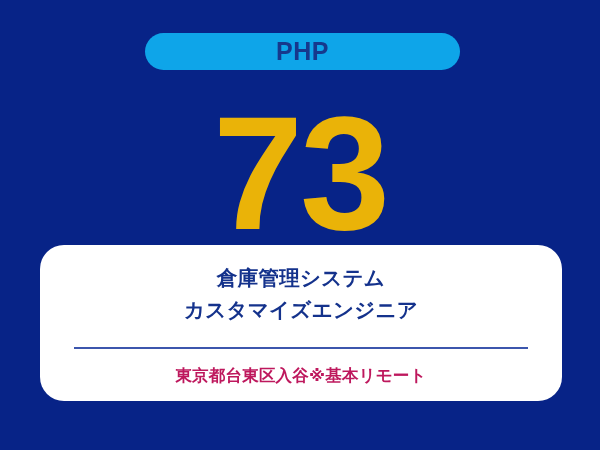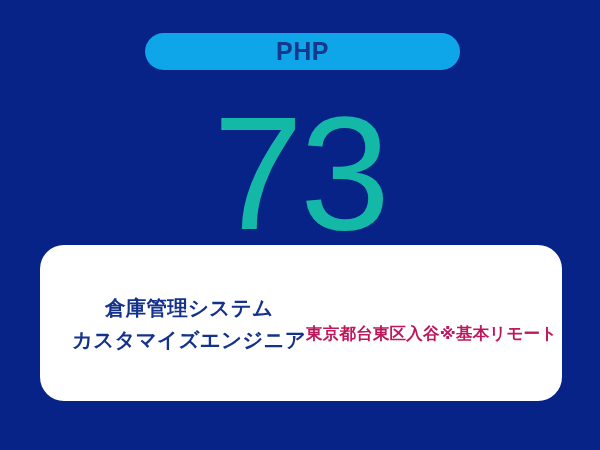--- a/index.html
+++ b/index.html
@@ -47,22 +47,22 @@
     left: 0;
     top: 96px;
     width: 600px;
     height: 140px;
     display: flex;
     align-items: flex-end;
     justify-content: center;
   }
   #price-amount {
     font-size: 162px;
-    font-weight: normal;
-    color: #14b8a6;
+    font-weight: bold;
+    color: #eab308;
     line-height: 0.78;
     letter-spacing: -3px;
     font-family: "Liberation Sans", "DejaVu Sans", sans-serif;
   }
   #price-unit {
     font-size: 57px;
     font-weight: bold;
     color: #e6d622;
     line-height: 0.92;
     letter-spacing: -1px;
@@ -75,21 +75,21 @@
     position: absolute;
     left: 40px;
     top: 245px;
     width: 522px;
     height: 156px;
     background: #ffffff;
     border-radius: 24px;
     box-sizing: border-box;
     padding: 18px 32px 14px 32px;
     display: flex;
-    flex-direction: row;
+    flex-direction: column;
     align-items: center;
   }
   #job-title {
     text-align: center;
     color: #14328c;
     font-weight: bold;
     font-size: 20.5px;
     line-height: 1.55;
     letter-spacing: 0.3px;
     font-family: "DejaVu Sans", "Liberation Sans", sans-serif;

